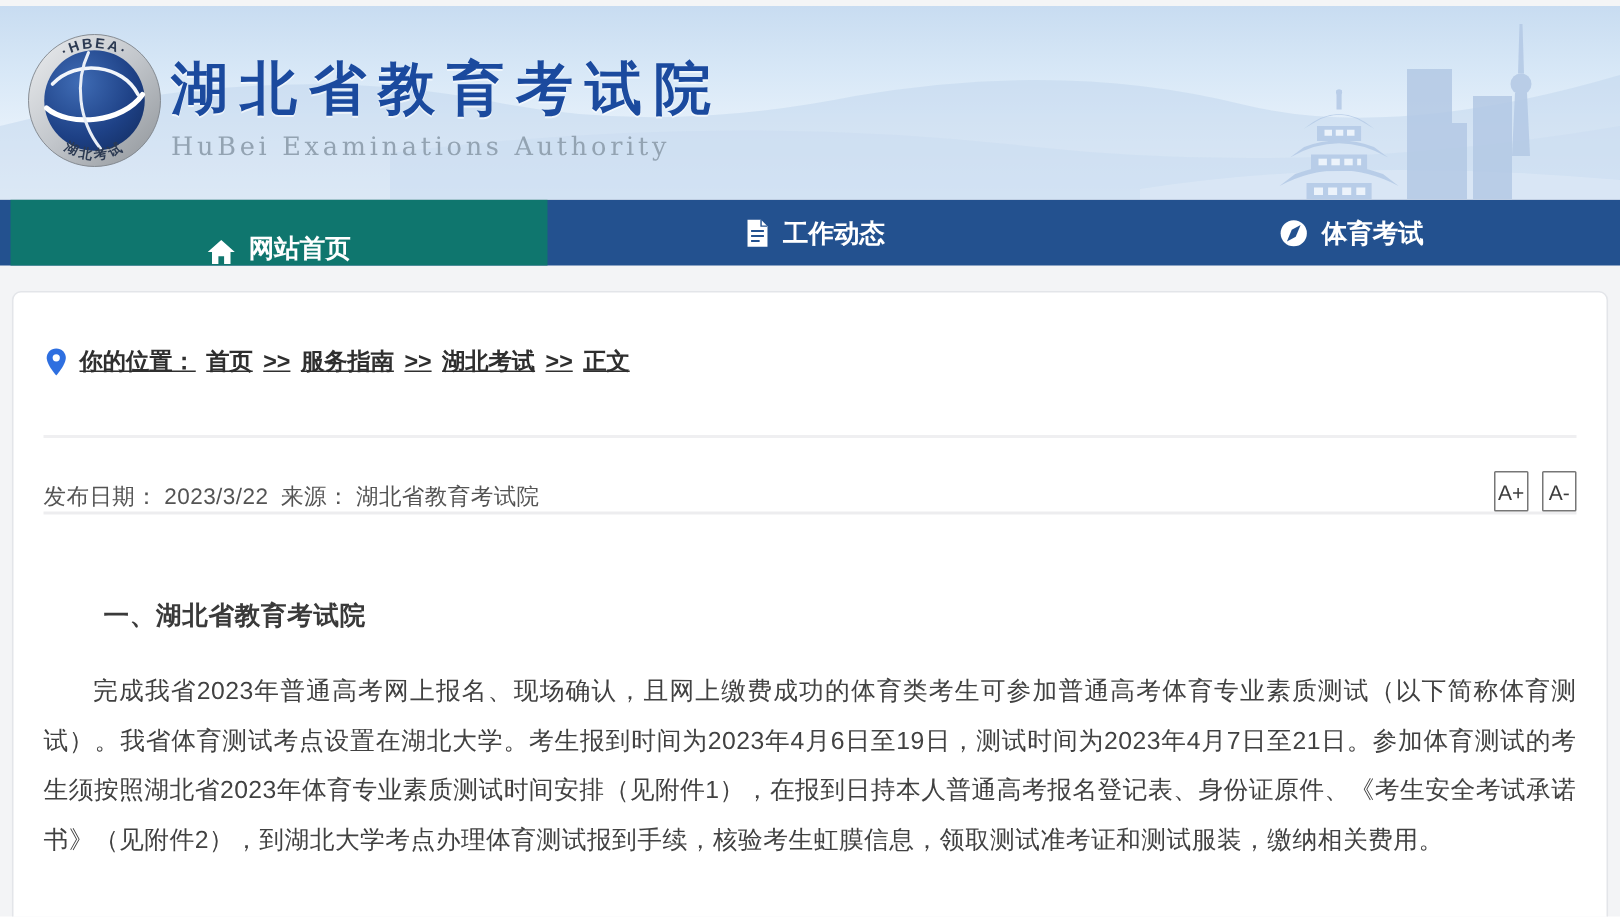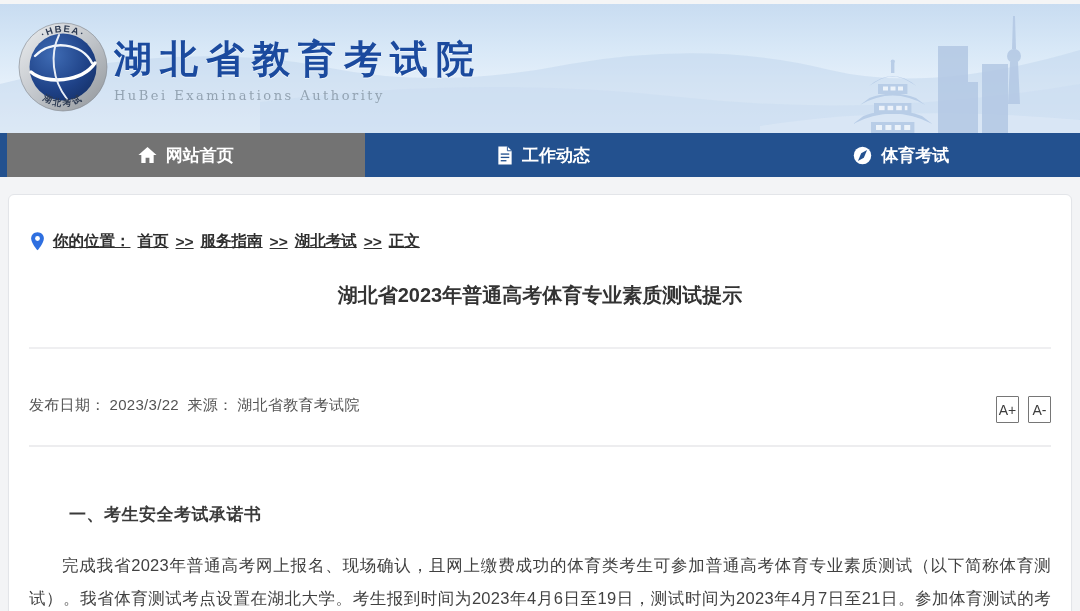--- a/index.html
+++ b/index.html
@@ -8,43 +8,43 @@
 
   
   .top-strip { height:4px; background:#f4f5f6; }
   .header { position:relative; height:129px; overflow:hidden;
     background:linear-gradient(180deg,#c8dcf1 0%,#d8e8f7 35%,#e9f2fb 70%,#f6fafe 100%); }
   .header-art { position:absolute; inset:0; width:1080px; height:129px; }
   .logo { position:absolute; left:18px; top:18px; width:90px; height:90px; cursor:pointer; }
   .brand { position:absolute; left:114px; top:30px; }
   .site-title { font-family:"DejaVu Serif","Liberation Serif",serif; font-weight:bold;
     font-size:38px; color:#1b4a9e; letter-spacing:8px; text-shadow:0 1px 0 rgba(255,255,255,.6); }
-  .site-subtitle { font-family:"DejaVu Serif","Liberation Serif",serif; font-size:13px;
+  .site-subtitle { font-family:"DejaVu Serif","Liberation Serif",serif; font-size:17px;
     color:#93a3b2; letter-spacing:2.5px; margin-top:3px; }
 
   
   .navbar { height:44px; background:#23518f; display:flex; align-items:stretch; padding-left:7px; }
   .nav-item { flex:1 1 0; display:flex; align-items:center; justify-content:center; gap:9px;
     color:#fff; font-size:17px; font-weight:600; cursor:pointer; }
-  .nav-item.active { background:#737373; }
+  .nav-item.active { background:#0f766e;align-items:flex-end; }
   .nav-item svg { display:block; }
 
   
   .card { margin:17px 8px 0 8px; background:#fff; border:1px solid #e3e5e9; border-radius:6px;
     padding:0 20px; height:600px; box-shadow:0 1px 2px rgba(0,0,0,.02); }
 
   .breadcrumb { display:flex; align-items:center; gap:7px; padding-top:36px;
     font-size:15.5px; font-weight:bold; color:#2f2f2f;text-decoration:underline; }
   .breadcrumb .crumb { cursor:pointer; }
   .breadcrumb .sep { font-weight:bold; color:#2f2f2f; }
 
   .article-title { text-align:center; font-size:20px; font-weight:bold; color:#333; margin-top:30px; }
 
   .divider { height:2px; background:#efeff1; margin-top:38px; }
-  .meta-row { height:49px; display:flex; align-items:flex-start; justify-content:space-between;margin-top:47px; }
+  .meta-row { height:49px; display:flex; align-items:flex-end; justify-content:space-between; }
   .meta-left { font-size:15px; color:#545454; letter-spacing:.3px; }
   .meta-left span { margin-right:4px; }
   .font-btns { display:flex; gap:9px; }
   .font-btn { width:23px; height:27px; border:1px solid #767676; background:#fff; color:#3c3c3c;
     font-size:14px; display:flex; align-items:center; justify-content:center; border-radius:1px; cursor:pointer;
     font-family:"Liberation Sans",sans-serif; }
   .divider2 { height:2px; background:#ededef; }
 
   .section-heading { margin:56px 0 0 40px; font-size:17px; font-weight:bold; color:#3a3a3a; letter-spacing:.5px; }
   .body-paragraph { margin-top:23px; font-size:16.5px; color:#414141; line-height:33px;
@@ -168,34 +168,33 @@
     <span>你的位置：</span>
     <span class="crumb">首页</span>
     <span class="sep">&gt;&gt;</span>
     <span class="crumb">服务指南</span>
     <span class="sep">&gt;&gt;</span>
     <span class="crumb">湖北考试</span>
     <span class="sep">&gt;&gt;</span>
     <span class="crumb">正文</span>
   </div>
 
-  <div class="article-title">湖北省2023年普通高考体育专业素质测试提示</div>
 
   <div class="divider"></div>
 
   <div class="meta-row">
     <div class="meta-left">
       <span>发布日期：</span><span>2023/3/22</span>
       <span>来源：</span><span>湖北省教育考试院</span>
     </div>
     <div class="font-btns">
       <button class="font-btn">A+</button>
       <button class="font-btn">A-</button>
     </div>
   </div>
 
   <div class="divider2"></div>
 
-  <div class="section-heading">一、考生安全考试承诺书</div>
+  <div class="section-heading">一、湖北省教育考试院</div>
 
   <p class="body-paragraph">完成我省2023年普通高考网上报名、现场确认，且网上缴费成功的体育类考生可参加普通高考体育专业素质测试（以下简称体育测试）。我省体育测试考点设置在湖北大学。考生报到时间为2023年4月6日至19日，测试时间为2023年4月7日至21日。参加体育测试的考生须按照湖北省2023年体育专业素质测试时间安排（见附件1），在报到日持本人普通高考报名登记表、身份证原件、《考生安全考试承诺书》（见附件2），到湖北大学考点办理体育测试报到手续，核验考生虹膜信息，领取测试准考证和测试服装，缴纳相关费用。</p>
 
 </div>
 
 </body></html>

